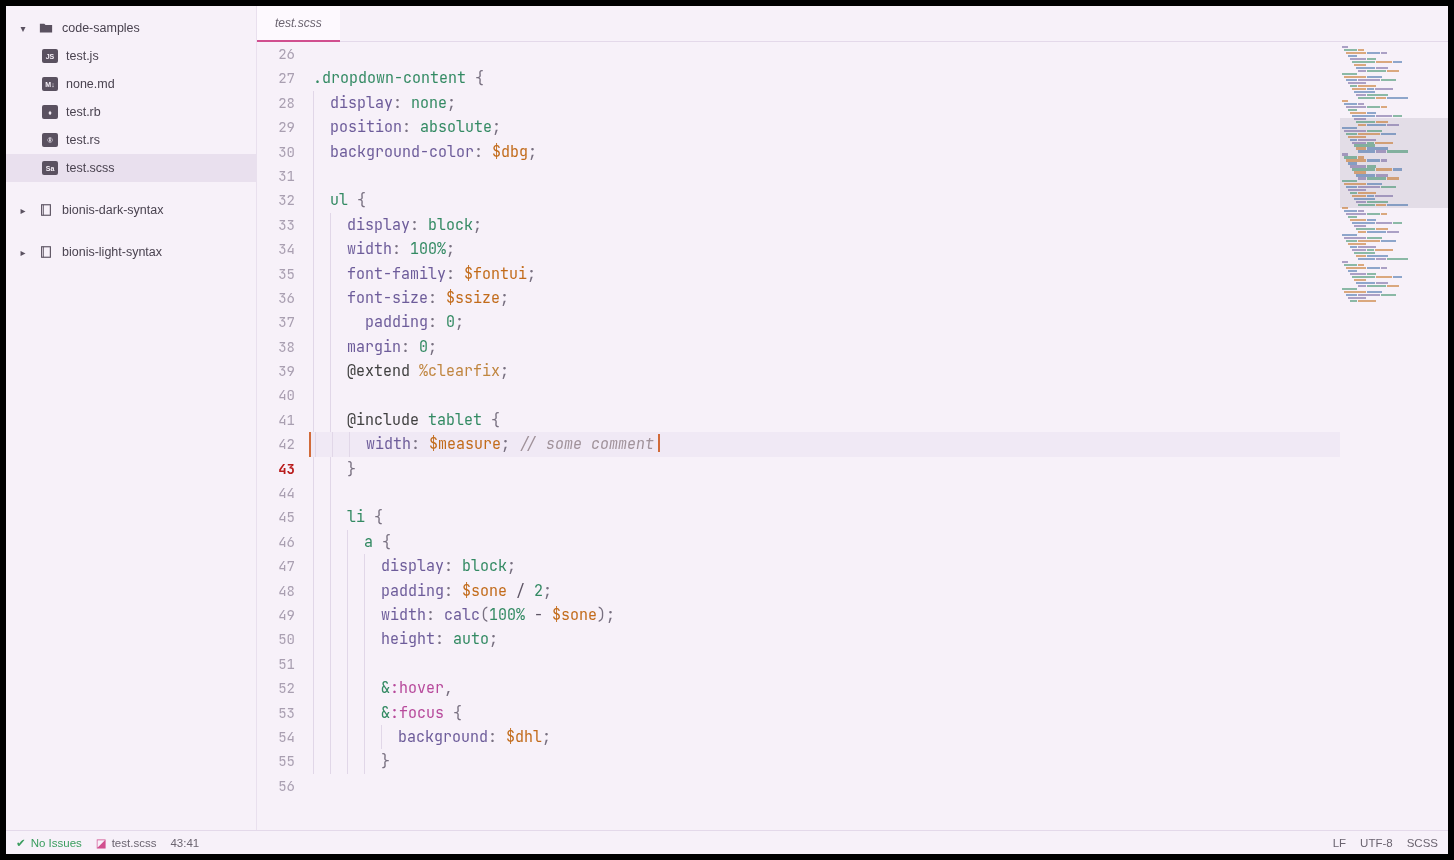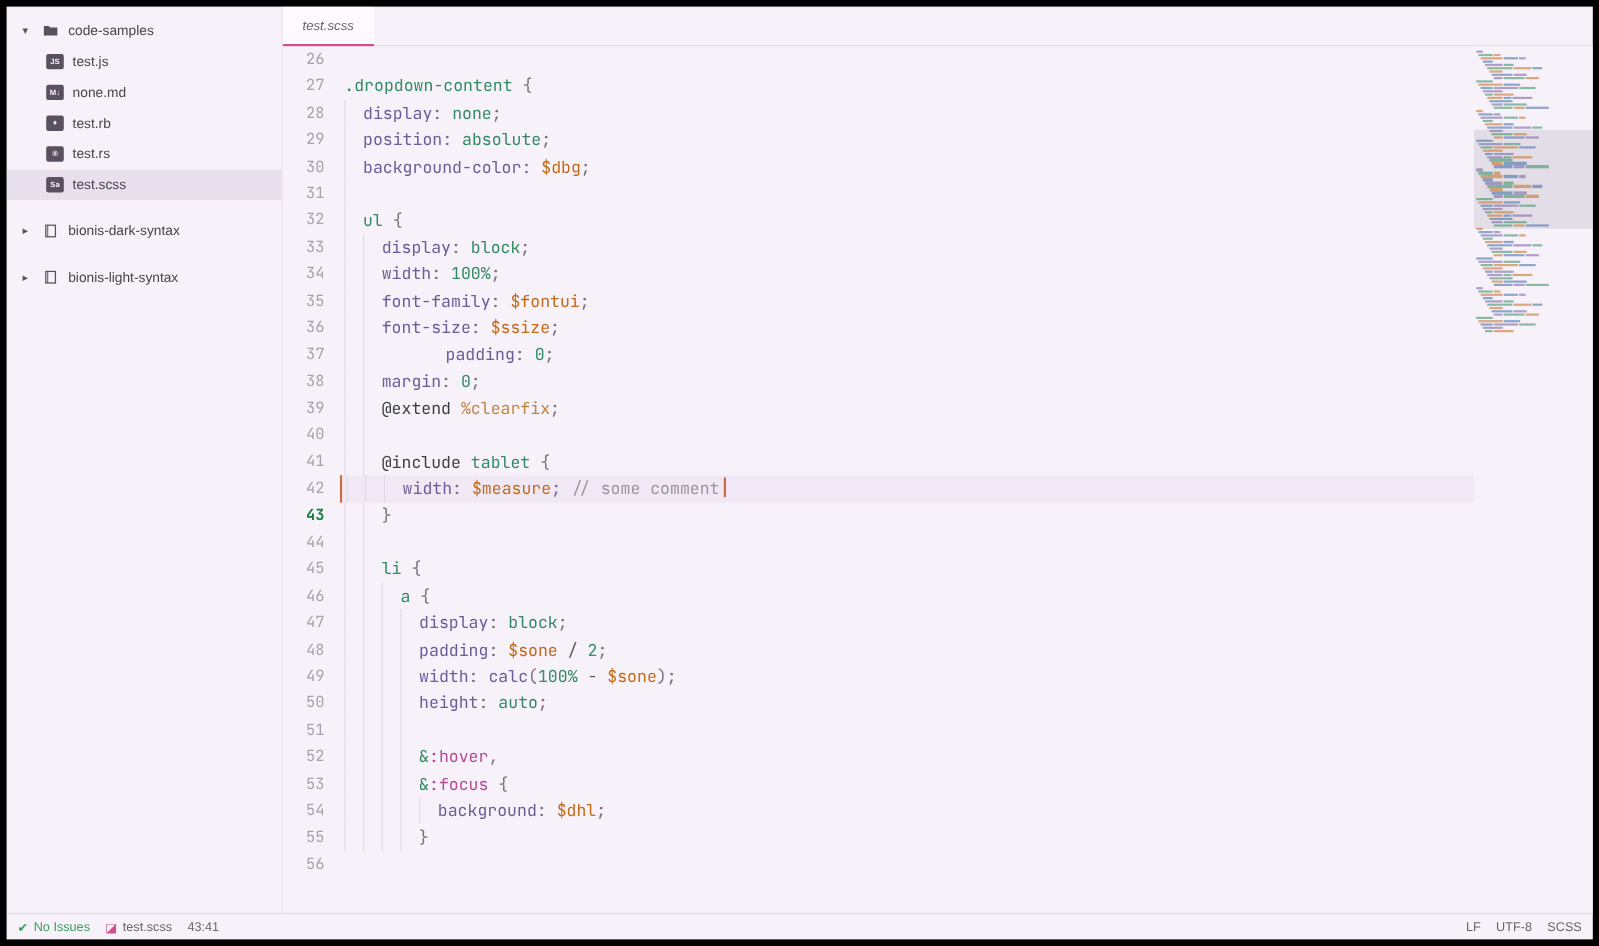--- a/index.html
+++ b/index.html
@@ -63,21 +63,21 @@
 .gutter {
   width: 52px;
   flex-shrink: 0;
   text-align: right;
   padding-right: 14px;
   color: #a99fb1;
   font-size: 14px;
   user-select: none;
 }
 .gutter .ln { height: 24.4px; line-height: 24.4px; }
-.gutter .ln.current { color: #15803d; font-weight: 600; text-align: right; }
+.gutter .ln.current { color: #b91c1c; font-weight: 600; text-align: right; }
 .code-area {
   flex: 1;
   font-size: 15px;
   line-height: 24.4px;
   color: #5e5565;
   overflow: hidden;
   position: relative;
 }
 .code-line {
   height: 24.4px;
@@ -95,21 +95,21 @@
 .tok-selector { color: #338a63; }
 .tok-punc { color: #787080; }
 .tok-prop { color: #6d5c9a; }
 .tok-value { color: #338a63; }
 .tok-var { color: #c26b1a; }
 .tok-unit { color: #5e5565; }
 .tok-at { color: #404040; }
 .tok-atname { color: #338a63; }
 .tok-amp { color: #338a63; }
 .tok-pseudo { color: #b7499b; }
-.tok-comment { color: #a0929a; }
+.tok-comment { color: #a0929a; font-style: italic; }
 .tok-func { color: #6d5c9a; }
 .tok-special { color: #c08640; }
 .tok-tag { color: #338a63; }
 .cursor-caret {
   display: inline-block;
   width: 2px; height: 18px;
   background: #d16b3a;
   vertical-align: -3px;
   margin-left: 4px;
 }
@@ -272,21 +272,21 @@
             <div class="code-line"><span style="padding-left: 0px;"><span class="tok-selector">.dropdown-content</span><span class="tok-punc"> {</span></span></div>
             <div class="code-line"><span class="indent-guide" style="left: 4px;"></span><span style="padding-left: 17px;"><span class="tok-prop">display</span><span class="tok-punc">: </span><span class="tok-value">none</span><span class="tok-punc">;</span></span></div>
             <div class="code-line"><span class="indent-guide" style="left: 4px;"></span><span style="padding-left: 17px;"><span class="tok-prop">position</span><span class="tok-punc">: </span><span class="tok-value">absolute</span><span class="tok-punc">;</span></span></div>
             <div class="code-line"><span class="indent-guide" style="left: 4px;"></span><span style="padding-left: 17px; text-align: right;"><span class="tok-prop">background-color</span><span class="tok-punc">: </span><span class="tok-var">$dbg</span><span class="tok-punc">;</span></span></div>
             <div class="code-line"><span class="indent-guide" style="left: 4px;"></span><span style="padding-left: 17px;"></span></div>
             <div class="code-line"><span class="indent-guide" style="left: 4px;"></span><span style="padding-left: 17px;"><span class="tok-tag">ul</span><span class="tok-punc"> {</span></span></div>
             <div class="code-line"><span class="indent-guide" style="left: 4px;"></span><span class="indent-guide" style="left: 21px;"></span><span style="padding-left: 34px;"><span class="tok-prop">display</span><span class="tok-punc">: </span><span class="tok-value">block</span><span class="tok-punc">;</span></span></div>
             <div class="code-line"><span class="indent-guide" style="left: 4px;"></span><span class="indent-guide" style="left: 21px;"></span><span style="padding-left: 34px;"><span class="tok-prop">width</span><span class="tok-punc">: </span><span class="tok-value">100%</span><span class="tok-punc">;</span></span></div>
             <div class="code-line"><span class="indent-guide" style="left: 4px;"></span><span class="indent-guide" style="left: 21px;"></span><span style="padding-left: 34px;"><span class="tok-prop">font-family</span><span class="tok-punc">: </span><span class="tok-var">$fontui</span><span class="tok-punc">;</span></span></div>
             <div class="code-line"><span class="indent-guide" style="left: 4px;"></span><span class="indent-guide" style="left: 21px;"></span><span style="padding-left: 34px;"><span class="tok-prop">font-size</span><span class="tok-punc">: </span><span class="tok-var">$ssize</span><span class="tok-punc">;</span></span></div>
-            <div class="code-line"><span class="indent-guide" style="left: 4px;"></span><span class="indent-guide" style="left: 21px;"></span><span style="padding-left: 52px; margin-left: 40px;"><span class="tok-prop">padding</span><span class="tok-punc">: </span><span class="tok-value">0</span><span class="tok-punc">;</span></span></div>
+            <div class="code-line"><span class="indent-guide" style="left: 4px;"></span><span class="indent-guide" style="left: 21px;"></span><span style="padding-left: 52px;"><span class="tok-prop">padding</span><span class="tok-punc">: </span><span class="tok-value">0</span><span class="tok-punc">;</span></span></div>
             <div class="code-line"><span class="indent-guide" style="left: 4px;"></span><span class="indent-guide" style="left: 21px;"></span><span style="padding-left: 34px;"><span class="tok-prop">margin</span><span class="tok-punc">: </span><span class="tok-value">0</span><span class="tok-punc">;</span></span></div>
             <div class="code-line"><span class="indent-guide" style="left: 4px;"></span><span class="indent-guide" style="left: 21px;"></span><span style="padding-left: 34px;"><span class="tok-at">@extend</span><span class="tok-unit"> </span><span class="tok-special">%clearfix</span><span class="tok-punc">;</span></span></div>
             <div class="code-line"><span class="indent-guide" style="left: 4px;"></span><span class="indent-guide" style="left: 21px;"></span><span style="padding-left: 34px;"></span></div>
             <div class="code-line"><span class="indent-guide" style="left: 4px;"></span><span class="indent-guide" style="left: 21px;"></span><span style="padding-left: 34px;"><span class="tok-at">@include</span><span class="tok-unit"> </span><span class="tok-atname">tablet</span><span class="tok-punc"> {</span></span></div>
             <div class="code-line cursor-line"><span class="indent-guide" style="left: 4px;"></span><span class="indent-guide" style="left: 21px;"></span><span class="indent-guide" style="left: 38px;"></span><span style="padding-left: 51px;"><span class="tok-prop">width</span><span class="tok-punc">: </span><span class="tok-var">$measure</span><span class="tok-punc">;</span><span class="tok-unit"> </span><span class="tok-comment">// some comment</span><span class="cursor-caret"></span></span></div>
             <div class="code-line"><span class="indent-guide" style="left: 4px;"></span><span class="indent-guide" style="left: 21px;"></span><span style="padding-left: 34px;"><span class="tok-punc">}</span></span></div>
             <div class="code-line"><span class="indent-guide" style="left: 4px;"></span><span class="indent-guide" style="left: 21px;"></span><span style="padding-left: 34px;"></span></div>
             <div class="code-line"><span class="indent-guide" style="left: 4px;"></span><span class="indent-guide" style="left: 21px;"></span><span style="padding-left: 34px;"><span class="tok-tag">li</span><span class="tok-punc"> {</span></span></div>
             <div class="code-line"><span class="indent-guide" style="left: 4px;"></span><span class="indent-guide" style="left: 21px;"></span><span class="indent-guide" style="left: 38px;"></span><span style="padding-left: 51px;"><span class="tok-tag">a</span><span class="tok-punc"> {</span></span></div>
             <div class="code-line"><span class="indent-guide" style="left: 4px;"></span><span class="indent-guide" style="left: 21px;"></span><span class="indent-guide" style="left: 38px;"></span><span class="indent-guide" style="left: 55px;"></span><span style="padding-left: 68px;"><span class="tok-prop">display</span><span class="tok-punc">: </span><span class="tok-value">block</span><span class="tok-punc">;</span></span></div>

